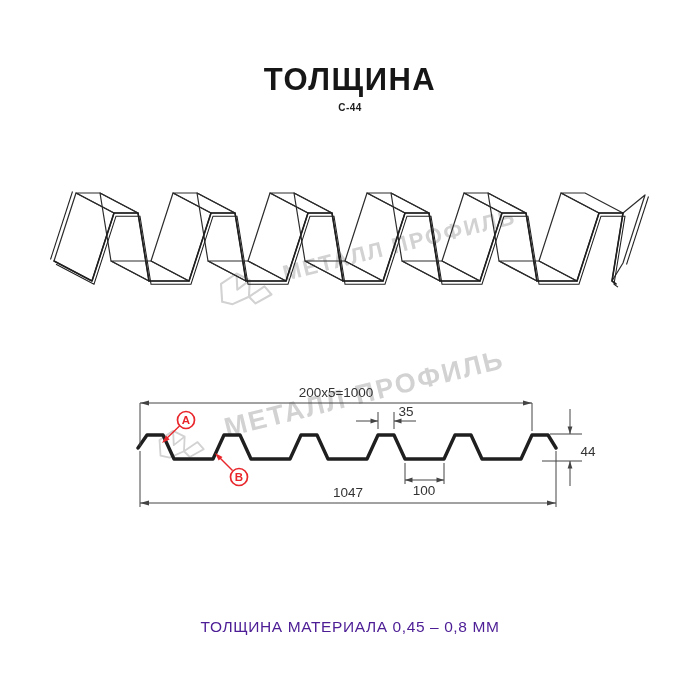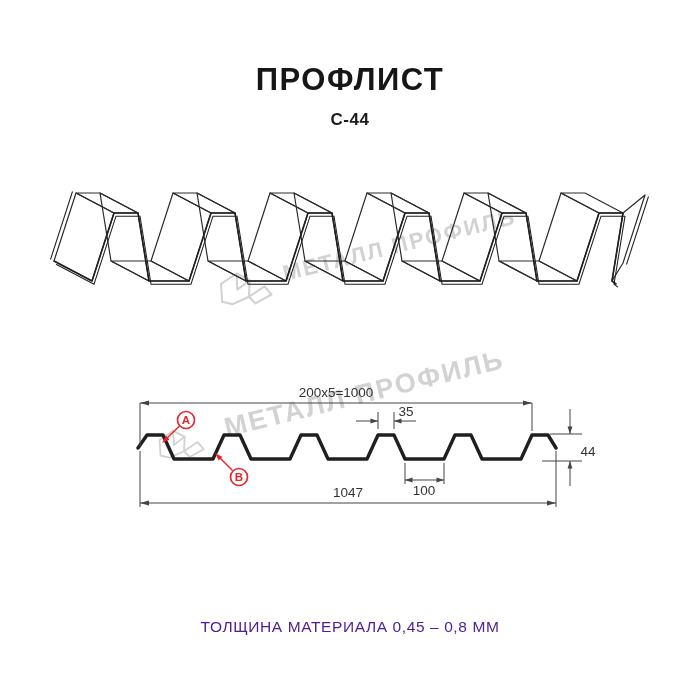--- a/index.html
+++ b/index.html
@@ -1,22 +1,22 @@
 <!DOCTYPE html>
 <html style="--accent_red: #e8262b; --line_dark: #1f1f1f; --dim_line: #444444; --watermark_gray: #d2d2d2; --background: #ffffff;"><head>
 <meta charset="utf-8">
 <style>
   *{margin:0;padding:0;box-sizing:border-box}
   html,body{width:700px;height:700px;background:#fff}
   .page{position:relative;width:700px;height:700px;background:var(--background,#fff);
         font-family:"Liberation Sans",sans-serif;overflow:hidden}
   .title{position:absolute;top:62px;left:0;width:100%;text-align:center;
          font-size:31px;font-weight:800;letter-spacing:1.5px;color:#161616}
-  .subtitle{position:absolute;top:110px;left:0;width:100%;text-align:center;
-         font-size:17px;font-weight:700;letter-spacing:.5px;color:#1d1d1d}
+  .subtitle{position:absolute;top:102px;left:0;width:100%;text-align:center;
+         font-size:10px;font-weight:700;letter-spacing:.5px;color:#1d1d1d}
   .footer{position:absolute;top:618px;left:0;width:100%;text-align:center;
          font-size:15.5px;color:#4c1d95;letter-spacing:.6px}
   svg{position:absolute;left:0;overflow:visible}
   #sheet3d{top:158px}
   #sectionsvg{top:345px}
   .face{fill:#fff;stroke:none}
   .edge{fill:none;stroke:#2c2c2c;stroke-width:1.2;stroke-linejoin:round}
   .nearline{fill:none;stroke:var(--line_dark,#1f1f1f);stroke-width:1.6;stroke-linejoin:round;stroke-linecap:round}
   .thick{fill:none;stroke:var(--line_dark,#1f1f1f);stroke-width:1.05}
   .wm-text{fill:var(--watermark_gray,#d2d2d2);font-weight:700;letter-spacing:2px}
@@ -29,21 +29,21 @@
   .red-line{fill:none;stroke:var(--accent_red,#e8262b);stroke-width:1.4}
   .red-circle{fill:none;stroke:var(--accent_red,#e8262b);stroke-width:1.7}
   .red-head{fill:var(--accent_red,#e8262b);stroke:none}
   .red-label{fill:var(--accent_red,#e8262b);font-size:11.5px;font-weight:700;text-anchor:middle}
 </style>
 </head>
 <body>
 
 <div class="page">
 
-  <div class="title">ПРОФЛИСТ</div>
+  <div class="title">ТОЛЩИНА</div>
   <div class="subtitle">С-44</div>
 
   <svg id="sheet3d" width="700" height="185" viewBox="0 0 700 185">
     <defs>
       <g id="mp-logo">
         <path class="wm-logo" d="M-30,10 L-26,-12 L-4,-20 L10,-8 L4,12 L-18,16 Z"></path>
         <path class="wm-logo" d="M-4,-20 L-8,0 L10,-8"></path>
         <path class="wm-logo" d="M4,12 L26,4 L32,16 L10,22 Z"></path>
       </g>
     </defs>

